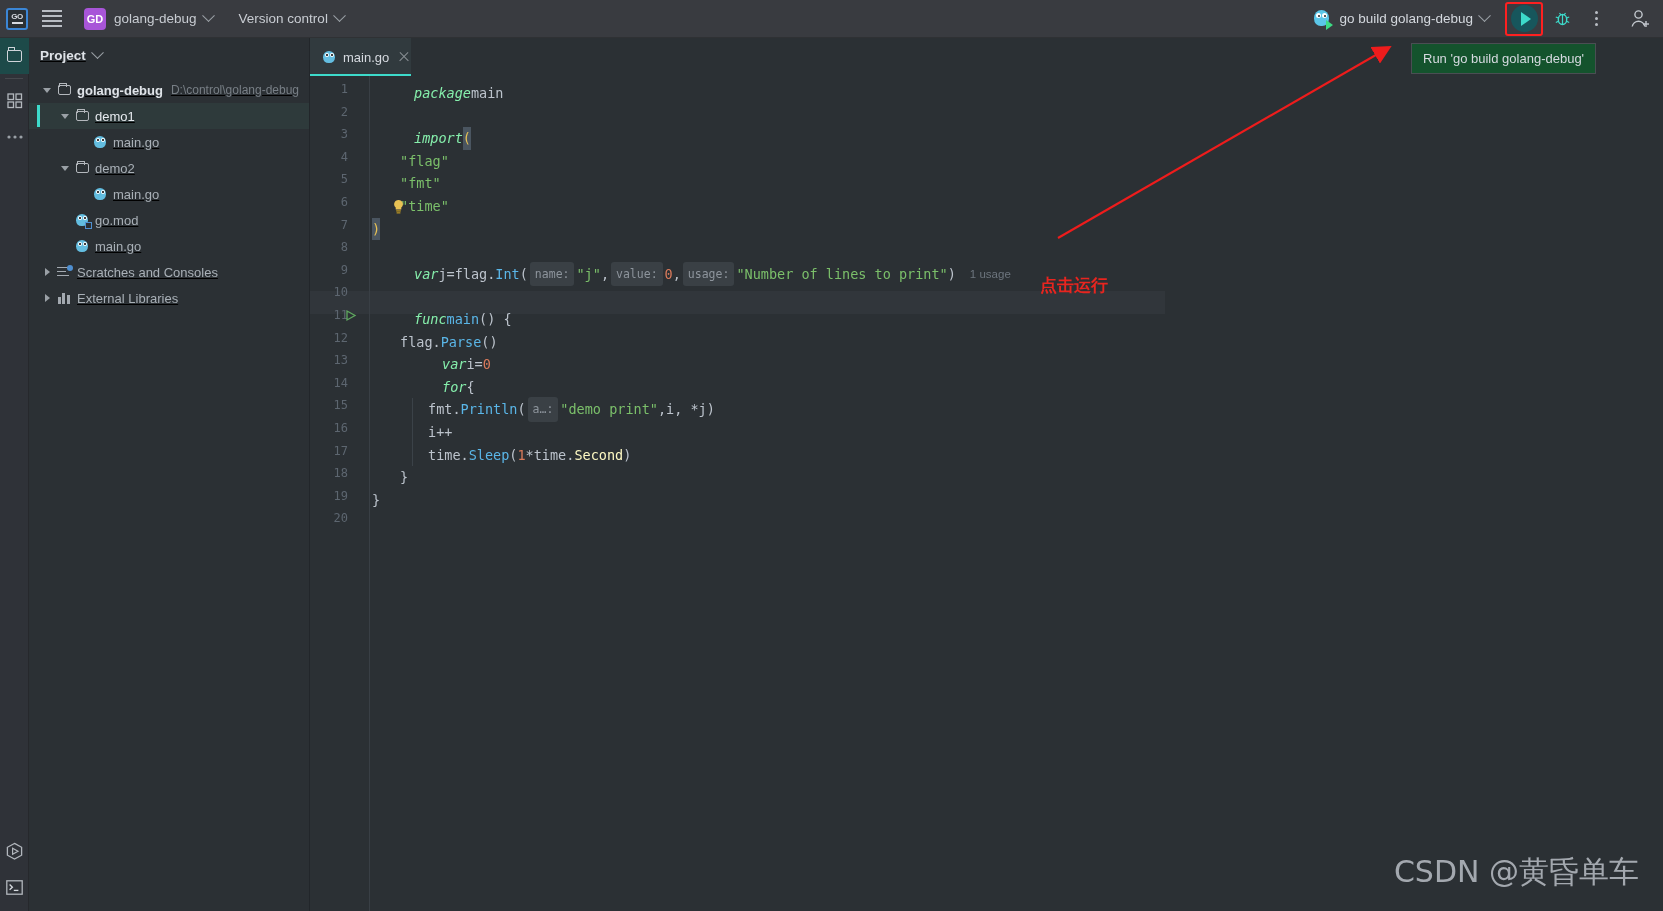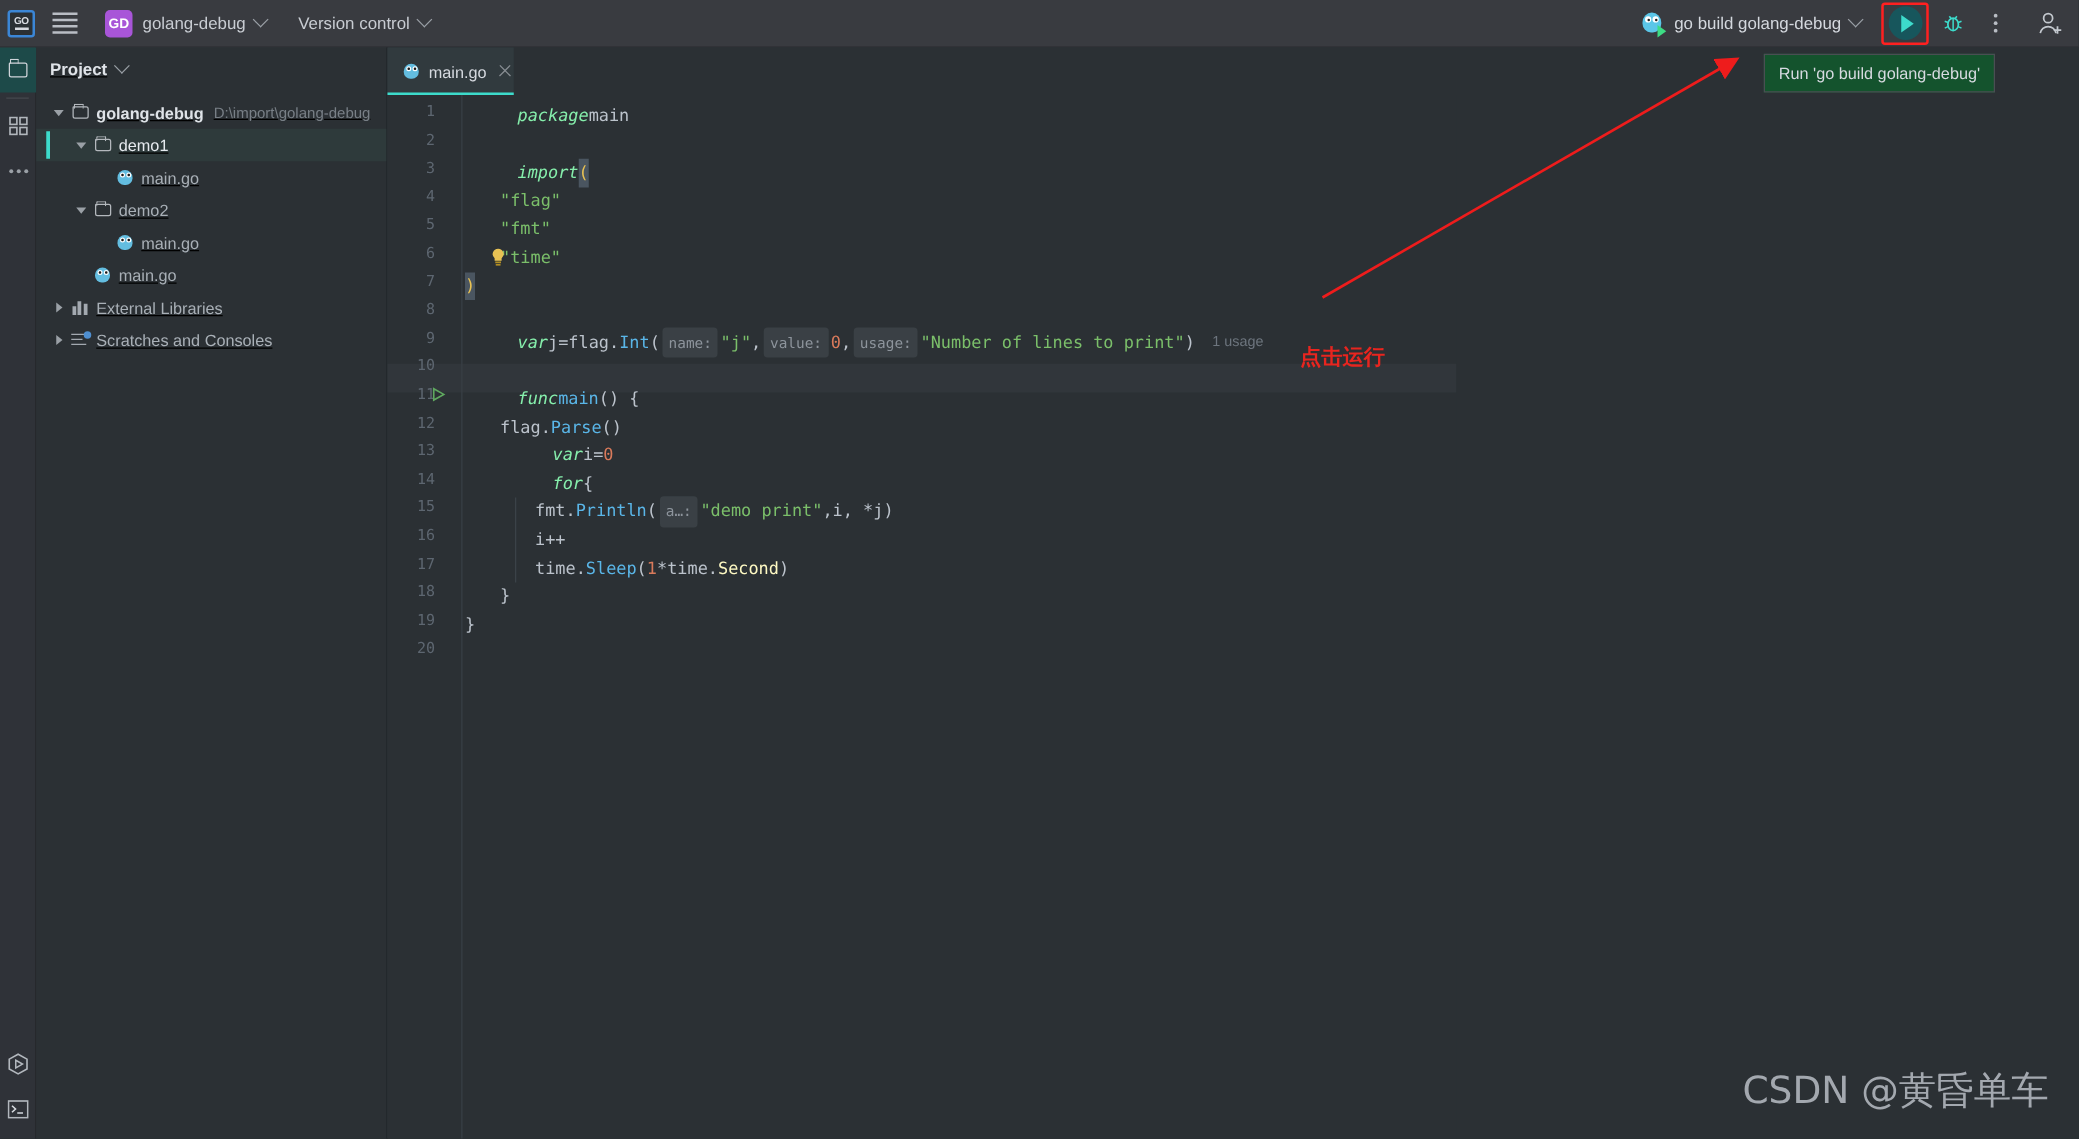--- a/index.html
+++ b/index.html
@@ -326,21 +326,21 @@
   </div>
   <div class="tree" id="tree-root">
       <div class="tnode" style="padding-left: 10px;">
         <span class="tw">
           <span class="arrow-d"></span>
         </span>
         <span class="ticon">
           <span class="folder-ic"></span>
         </span>
         <span class="tlabel bold">golang-debug</span>
-        <span class="tpath">D:\import\golang-debug</span>
+        <span class="tpath">D:\control\golang-debug</span>
       </div>
       <div class="tnode sel" style="padding-left: 28px;">
         <span class="tw">
           <span class="arrow-d"></span>
         </span>
         <span class="ticon">
           <span class="folder-ic"></span>
         </span>
         <span class="tlabel white">demo1</span>
       </div>
@@ -381,50 +381,64 @@
       </div>
       <div class="tnode" style="padding-left: 28px;">
         <span class="tw"></span>
         <span class="ticon">
           <span class="gopher-s">
             <span class="gb"></span>
             <span class="ge l"></span>
             <span class="ge r"></span>
             <span class="gp l"></span>
             <span class="gp r"></span>
+            <span class="gomod-badge"></span>
           </span>
         </span>
+        <span class="tlabel">go.mod</span>
+      </div>
+      <div class="tnode" style="padding-left: 28px;">
+        <span class="tw"></span>
+        <span class="ticon">
+          <span class="gopher-s">
+            <span class="gb"></span>
+            <span class="ge l"></span>
+            <span class="ge r"></span>
+            <span class="gp l"></span>
+            <span class="gp r"></span>
+          </span>
+        </span>
         <span class="tlabel">main.go</span>
-      </div>
-      <div class="tnode" style="padding-left: 10px;">
-        <span class="tw">
-          <span class="arrow-r"></span>
-        </span>
-        <span class="ticon">
-          <span class="lib-ic">
-            <i style="height:7px"></i>
-            <i style="height:11px"></i>
-            <i style="height:9px"></i>
-          </span>
-        </span>
-        <span class="tlabel">External Libraries</span>
       </div>
       <div class="tnode" style="padding-left: 10px;">
         <span class="tw">
           <span class="arrow-r"></span>
         </span>
         <span class="ticon">
           <span class="scr-ic">
             <i style="top:0;width:12px"></i>
             <i style="top:4px;width:9px"></i>
             <i style="top:8px;width:12px"></i>
             <span style="position:absolute;right:-2px;top:-2px;width:6px;height:6px;border-radius:50%;background:#4f8fd0;"></span>
           </span>
         </span>
         <span class="tlabel">Scratches and Consoles</span>
+      </div>
+      <div class="tnode" style="padding-left: 10px;">
+        <span class="tw">
+          <span class="arrow-r"></span>
+        </span>
+        <span class="ticon">
+          <span class="lib-ic">
+            <i style="height:7px"></i>
+            <i style="height:11px"></i>
+            <i style="height:9px"></i>
+          </span>
+        </span>
+        <span class="tlabel">External Libraries</span>
       </div>
     </div>
 </div>
 
 <div id="editor">
   <div id="tabbar">
     <div id="tab-main">
       <span class="gopher-s">
         <span class="gb"></span>
           <span class="ge l"></span>

